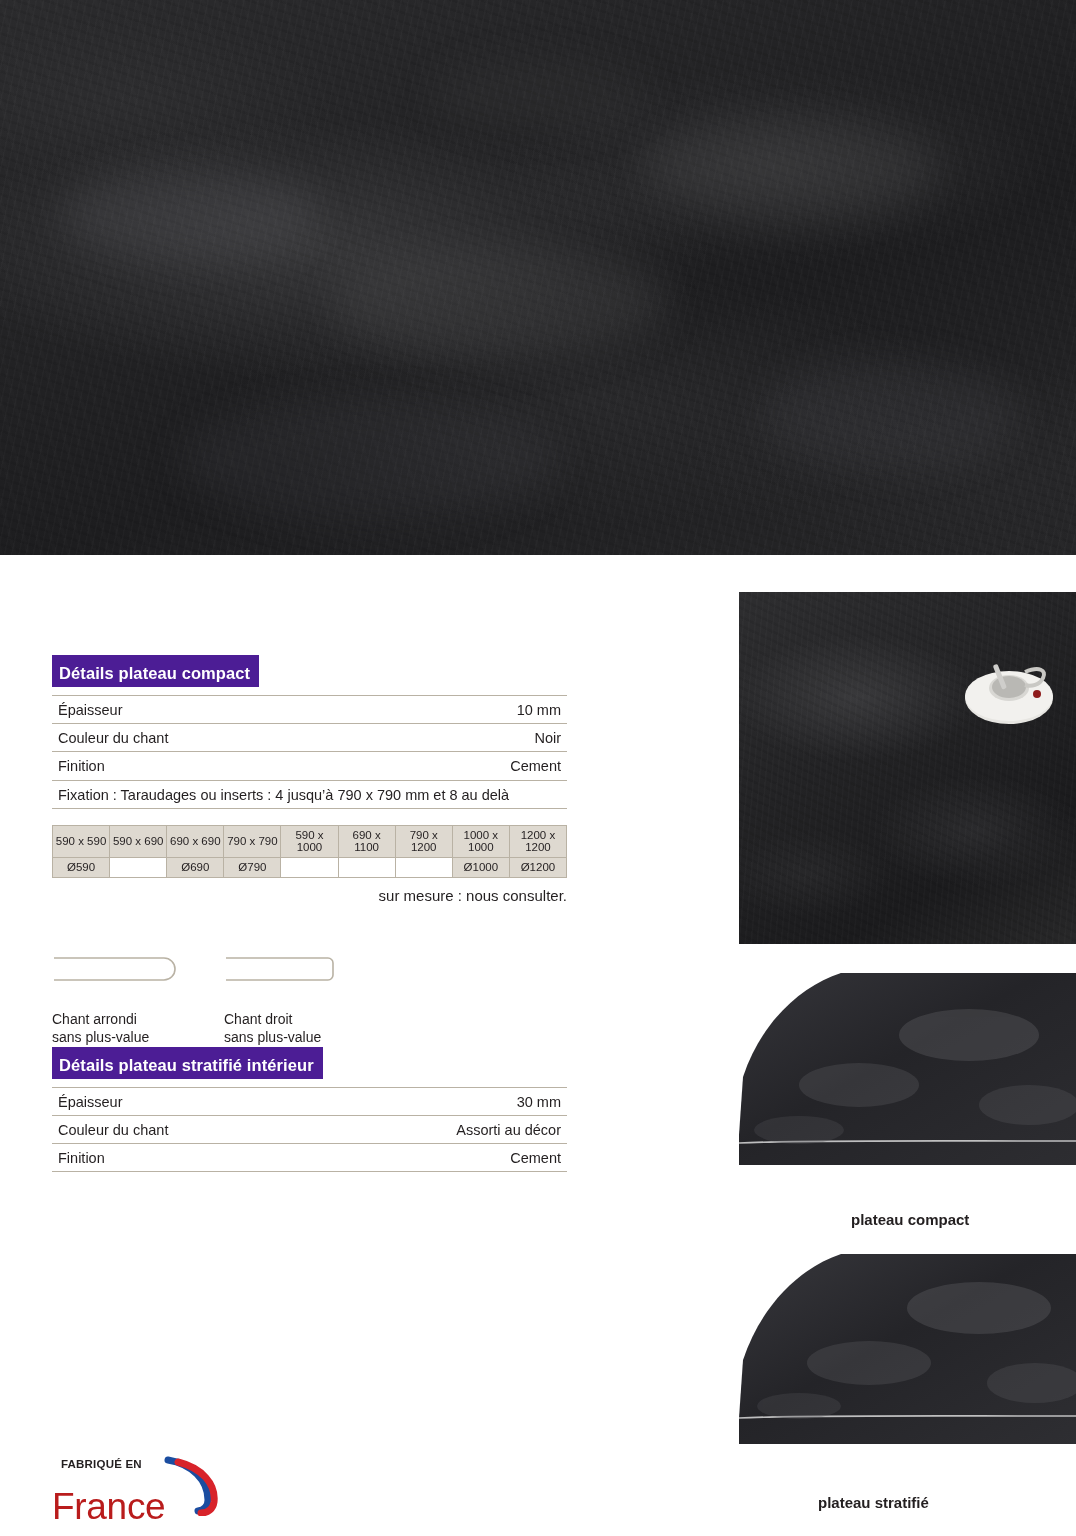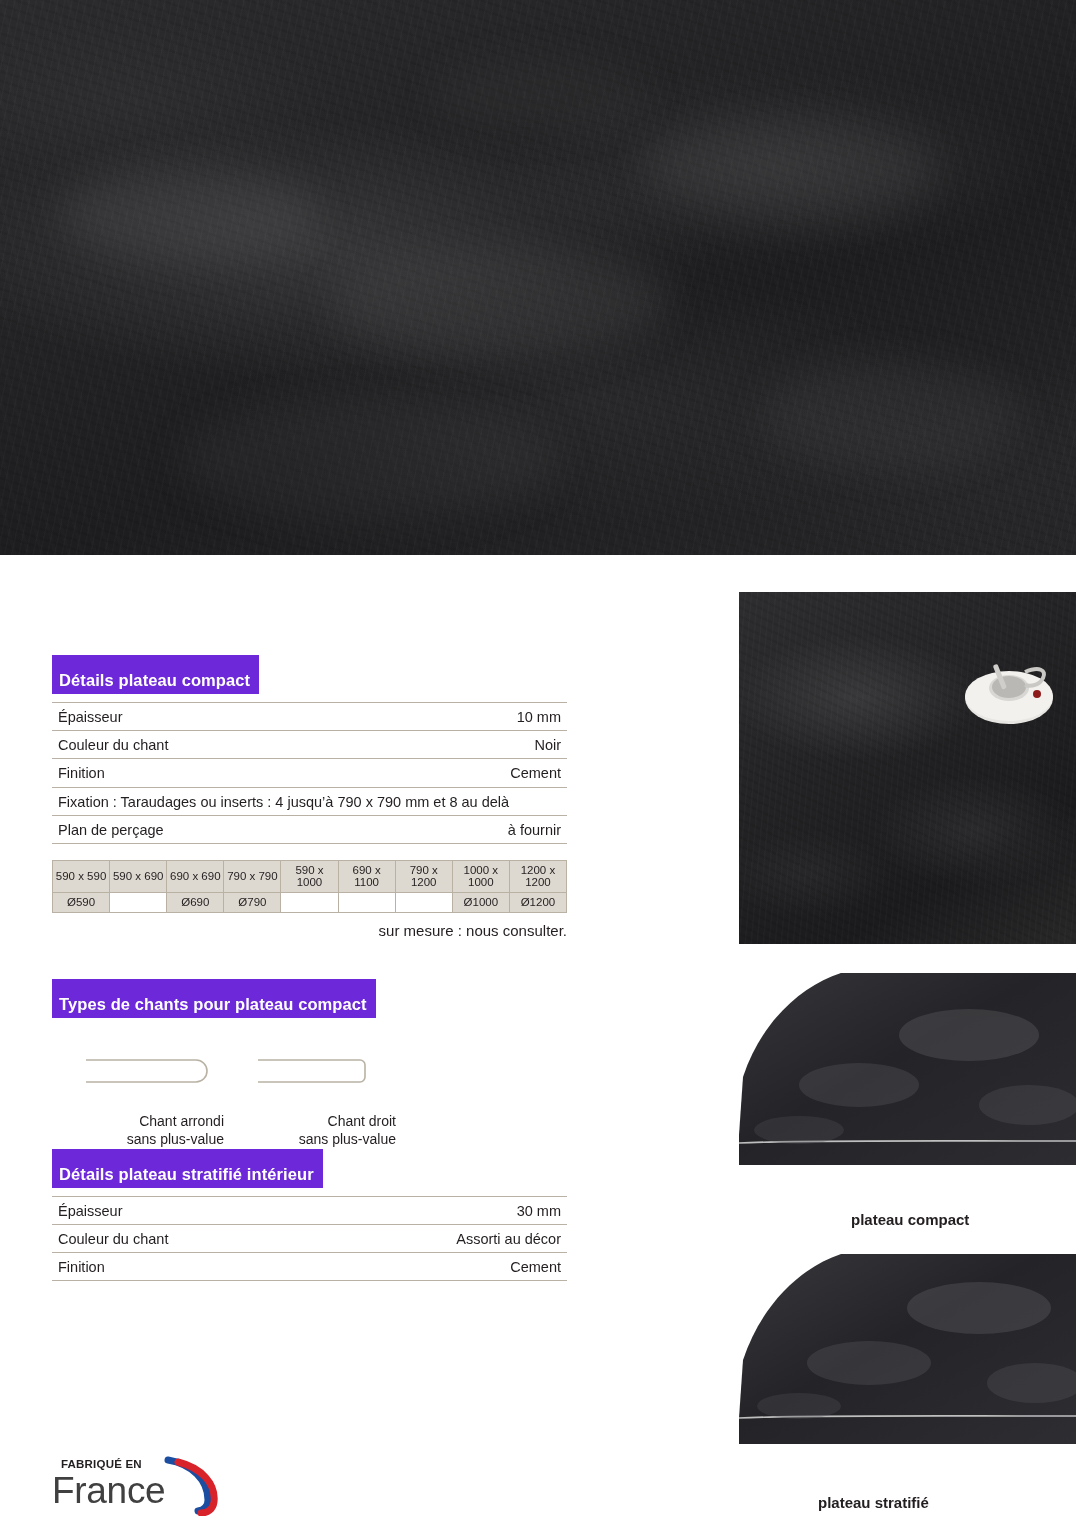--- a/index.html
+++ b/index.html
@@ -51,26 +51,26 @@
   
   .left-col {
     position: absolute;
     left: 52px;
     top: 655px;
     width: 515px;
   }
 
   .section-title {
     display: inline-block;
-    background: #6d28d9;
+    background: #4c1d95;
     color: #ffffff;
     font-size: 16.5px;
     font-weight: bold;
     letter-spacing: .1px;
-    padding: 16px 9px 5px 7px;
+    padding: 9px 9px 5px 7px;
     margin: 0 0 8px 0;
     line-height: 1.1;
   }
 
   table.spec {
     border-collapse: collapse;
     width: 515px;
     font-size: 14.5px;
   }
   table.spec td {
@@ -109,21 +109,20 @@
     margin-top: 9px;
     width: 515px;
   }
 
   
   .chants-wrap { margin-top: 40px; }
   .edges {
     display: flex;
     gap: 0;
     margin-top: 20px;
-    text-align: right;
   }
   .edge-item { width: 172px; }
   .edge-cap {
     font-size: 14px;
     line-height: 1.32;
     margin-top: 14px;
   }
 
   .strat-wrap { }
 
@@ -175,23 +174,23 @@
   .logo .fab {
     position: absolute;
     left: 9px; top: 6px;
     font-size: 11.5px;
     font-weight: bold;
     letter-spacing: .2px;
     color: #231f20;
   }
   .logo .fr {
     position: absolute;
-    left: 0; top: 18px;
+    left: 0; top: 34px;
     font-size: 37px;
-    color: #404040;
+    color: #b91c1c;
     letter-spacing: -.3px;
   }
 </style>
 </head>
 <body>
 
 <div class="hero">
   <div class="speck"></div>
   <div class="blotch" style="left:60px;  top:170px; width:260px; height:90px;  background:rgba(120,120,123,0.16);"></div>
   <div class="blotch" style="left:330px; top:250px; width:340px; height:110px; background:rgba(110,110,113,0.14);"></div>
@@ -215,24 +214,20 @@
       <tr>
         <td class="k">Couleur du chant</td>
         <td class="v">Noir</td>
       </tr>
       <tr>
         <td class="k">Finition</td>
         <td class="v">Cement</td>
       </tr>
       <tr>
         <td class="full" colspan="2">Fixation : Taraudages ou inserts : 4 jusqu’à 790 x 790 mm et 8 au delà</td>
-      </tr>
-      <tr>
-        <td class="k">Plan de perçage</td>
-        <td class="v">à fournir</td>
       </tr>
     </tbody>
       </table>
 
     <table class="dims">
       <tbody>
           <tr class="row1">
         <td>590 x 590</td>
         <td>590 x 690</td>
         <td>690 x 690</td>
@@ -254,21 +249,20 @@
         <td class="fill">Ø1000</td>
         <td class="fill">Ø1200</td>
       </tr>
     </tbody>
       </table>
 
     <div class="custom-note">sur mesure : nous consulter.</div>
   </div>
 
   <div class="chants-wrap">
-    <div class="section-title">Types de chants pour plateau compact</div>
 
     <div class="edges">
 
       <div class="edge-item">
         <svg width="140" height="48" viewBox="0 0 140 48">
           <path d="M2 14 H112 a11 11 0 0 1 0 22 H2" fill="none" stroke="#b9b2a4" stroke-width="1.6"></path>
         </svg>
         <div class="edge-cap">
           <div>Chant arrondi</div>
           <div>sans plus-value</div>

